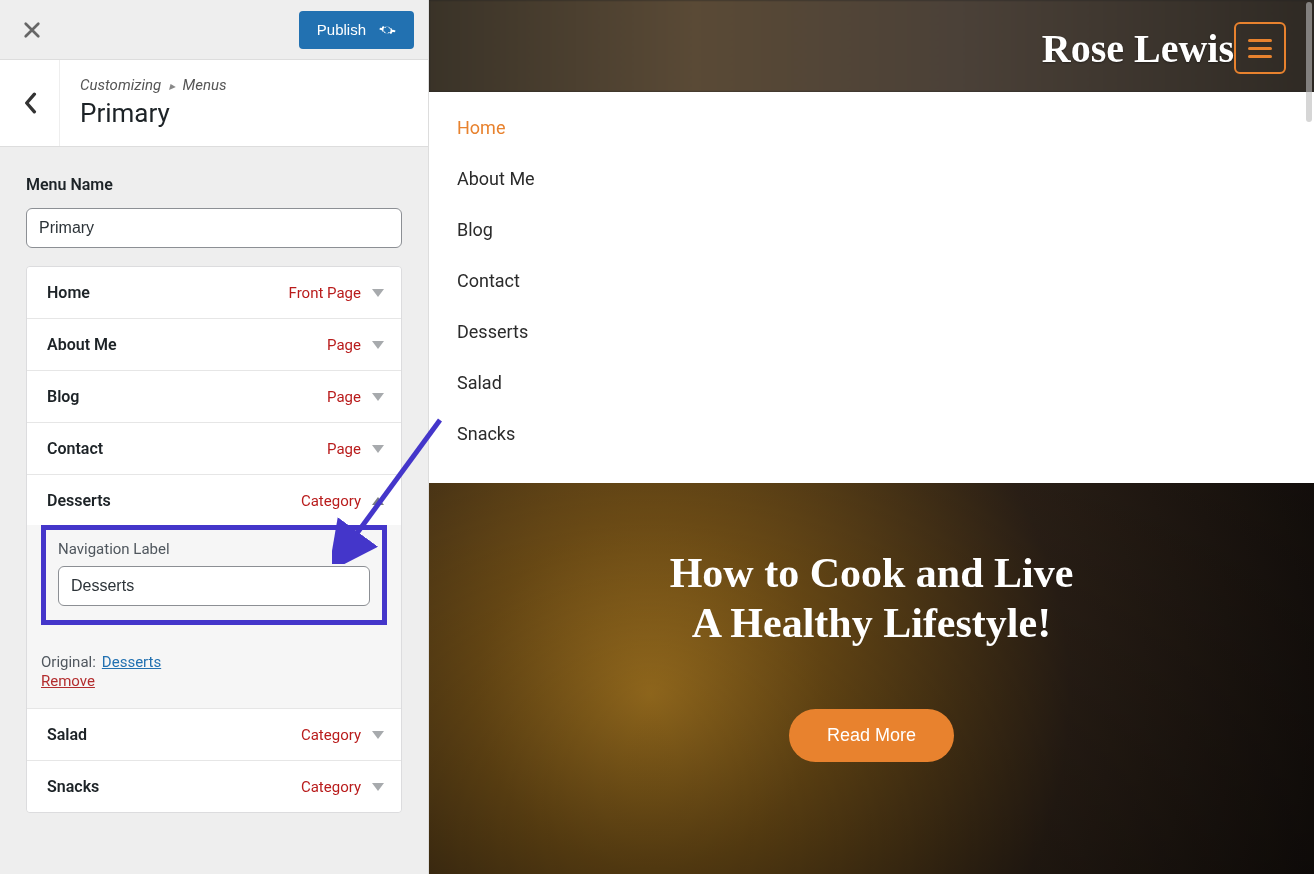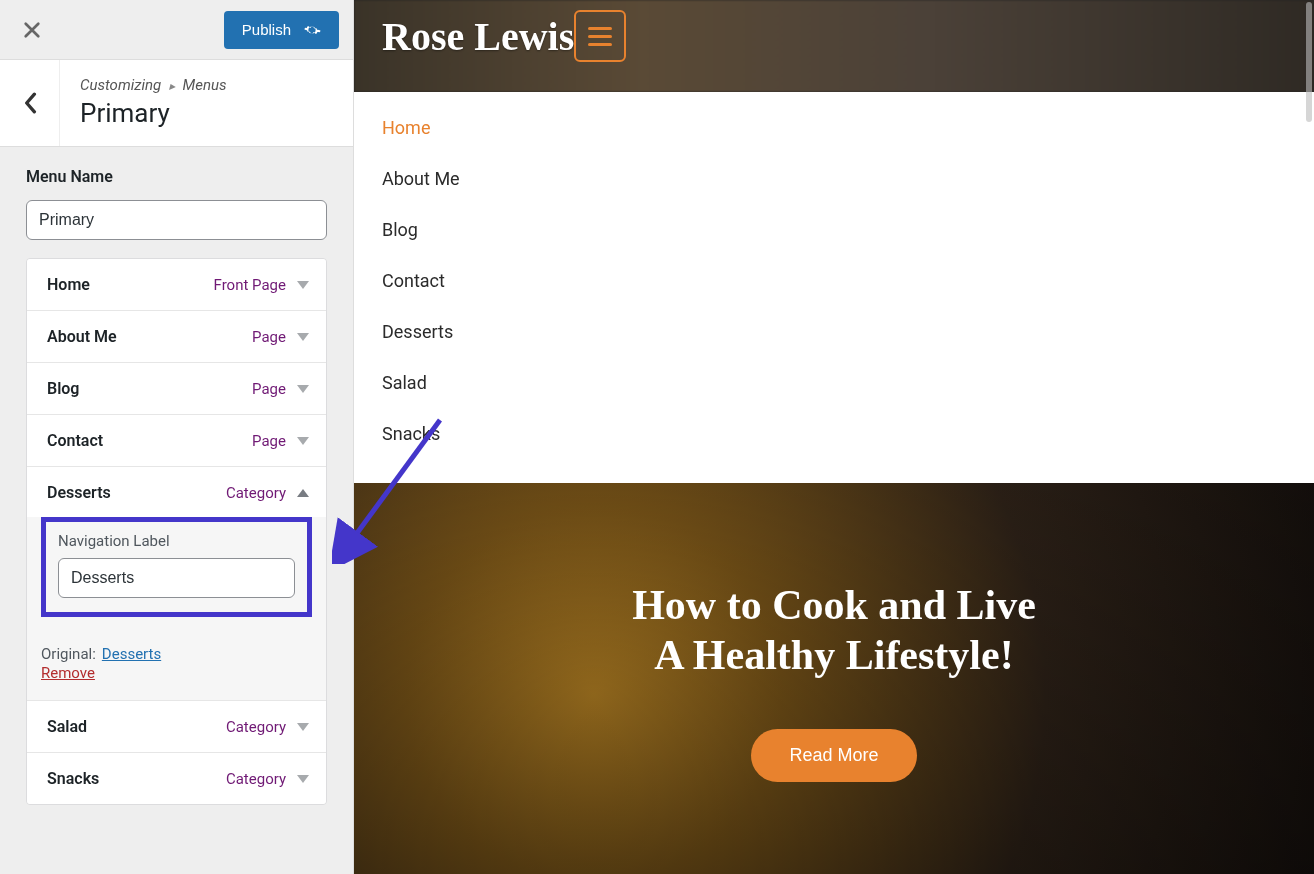--- a/index.html
+++ b/index.html
@@ -1,75 +1,75 @@
 <!DOCTYPE html>
 <html><head>
 <meta charset="utf-8">
 <style>
   * { box-sizing: border-box; margin: 0; padding: 0; }
   body { font-family: -apple-system, BlinkMacSystemFont, "Segoe UI", Roboto, sans-serif; background: #f0f0f1; overflow: hidden; }
   .app { display: flex; width: 1314px; height: 874px; position: relative; }
 
   
-  .sidebar { width: 354px; height: 100%; background: #eeeeee; display: flex; flex-direction: column; border-right: 1px solid #ddd; position: relative; }
+  .sidebar { width: 429px; height: 100%; background: #eeeeee; display: flex; flex-direction: column; border-right: 1px solid #ddd; position: relative; }
   .sidebar-top { height: 60px; display: flex; align-items: center; justify-content: space-between; padding: 0 14px; background: #eeeeee; border-bottom: 1px solid #ddd; }
   .close-btn { width: 36px; height: 36px; display: flex; align-items: center; justify-content: center; cursor: pointer; color: #666; }
   .close-btn svg { width: 18px; height: 18px; }
   .publish-btn { background: #2271b1; color: #fff; border: none; padding: 10px 18px; border-radius: 4px; font-size: 15px; font-weight: 500; cursor: pointer; display: flex; align-items: center; gap: 12px; }
   .publish-btn svg { width: 18px; height: 18px; }
 
   .breadcrumb-row { display: flex; align-items: stretch; background: #fff; border-bottom: 1px solid #ddd; }
   .back-btn { width: 60px; display: flex; align-items: center; justify-content: center; border-right: 1px solid #eee; cursor: pointer; color: #333; }
   .back-btn svg { width: 14px; height: 22px; }
   .breadcrumb-text { flex: 1; padding: 16px 20px 18px; }
   .crumb { font-size: 15px; color: #555; font-style: italic; }
   .crumb-sep { margin: 0 4px; color: #888; font-size: 12px; }
   .crumb-title { font-size: 26px; color: #1d2327; margin-top: 4px; font-weight: 400; }
 
-  .panel-scroll { flex: 1; overflow-y: auto; padding: 20px 26px; }
+  .panel-scroll { flex: 1; overflow-y: auto; padding: 28px 26px; }
   .section-label { font-size: 16px; font-weight: 600; color: #1d2327; margin-bottom: 14px; }
   .text-input { width: 100%; padding: 10px 12px; border: 1px solid #8c8f94; border-radius: 6px; font-size: 16px; color: #2c3338; background: #fff; }
 
   .menu-items { margin-top: 18px; border: 1px solid #dcdcde; border-radius: 4px; overflow: hidden; }
   .menu-item { background: #fff; border-bottom: 1px solid #e6e6e6; padding: 16px 16px 16px 20px; display: flex; align-items: center; cursor: pointer; }
   .menu-item:last-child { border-bottom: none; }
   .menu-item-label { font-size: 16px; font-weight: 600; color: #1d2327; flex: 1; }
-  .menu-item-type { font-size: 15px; color: #701a75; margin-right: 10px; }
+  .menu-item-type { font-size: 15px; color: #b91c1c; margin-right: 10px; }
   .menu-item-toggle { color: #a7aaad; }
   .menu-item-toggle svg { width: 14px; height: 14px; display: block; }
 
   .menu-item.expanded { background: #fff; }
   .menu-item.expanded .menu-item-toggle { color: #787c82; }
   .expanded-body { background: #f6f6f6; border-bottom: 1px solid #e6e6e6; padding: 0 14px 18px 14px; border-left: 1px solid #dcdcde; border-right: 1px solid #dcdcde; margin: 0 -1px; }
   .nav-label-box { border: 5px solid #4436ca; border-radius: 0; padding: 10px 12px 14px 12px; margin-top: -2px; }
   .nav-label-title { font-size: 15px; color: #50575e; margin-bottom: 8px; }
   .orig-row { margin-top: 28px; font-size: 15px; color: #50575e; }
   .orig-link { color: #2271b1; text-decoration: underline; cursor: pointer; margin-left: 6px; }
   .remove-link { display: inline-block; margin-top: 0; color: #b32d2e; text-decoration: underline; cursor: pointer; font-size: 15px; }
 
   
   .preview { flex: 1; position: relative; overflow: hidden; background: #222; }
   .hero-bg1 { position: absolute; left: 0; right: 0; top: 0; height: 92px; background: linear-gradient(90deg, #3a3328 0%, #5a4a36 30%, #4b4138 60%, #2f2a24 100%); filter: blur(1px); }
   .hero-bg2 { position: absolute; left: 0; right: 0; top: 474px; bottom: 0; background: radial-gradient(circle at 25% 55%, #b98424 0%, #7a5518 25%, #2e2218 60%, #140f0c 100%); }
   .hero-bg2::after { content:""; position:absolute; inset:0; background: linear-gradient(0deg, rgba(0,0,0,.35), rgba(0,0,0,.1)); }
 
-  .site-header { position: absolute; top: 0; left: 0; right: 0; height: 72px; display: flex; align-items: center; justify-content: flex-start; padding: 0 28px; }
+  .site-header { position: absolute; top: 12px; left: 0; right: 0; height: 72px; display: flex; align-items: center; justify-content: flex-end; padding: 0 28px; }
   .brand { font-family: "Brush Script MT", "Segoe Script", cursive; font-size: 40px; color: #fff; font-weight: 700; text-shadow: 0 1px 2px rgba(0,0,0,.4); }
   .hamburger { width: 52px; height: 52px; border: 2px solid #e8822e; border-radius: 6px; display:flex; align-items:center; justify-content:center; cursor:pointer; }
   .hamburger div { width: 24px; height: 3px; background: #e8822e; border-radius: 2px; position: relative; }
   .hamburger div::before, .hamburger div::after { content:""; position:absolute; left:0; right:0; height:3px; background:#e8822e; border-radius:2px; }
   .hamburger div::before { top:-8px; } .hamburger div::after { top:8px; }
 
   .nav-drop { position: absolute; top: 92px; left: 0; right: 0; background: #fff; padding: 10px 28px 24px; }
   .nav-drop a { display: block; padding: 15px 0; font-size: 18px; color: #2b2b2b; text-decoration: none; }
   .nav-drop a.active { color: #e8822e; }
 
-  .hero-copy { position: absolute; top: 580px; left: 0; right: 0; text-align: center; color: #fff; font-family: Georgia, "Times New Roman", serif; }
+  .hero-copy { position: absolute; top: 548px; left: 0; right: 0; text-align: center; color: #fff; font-family: Georgia, "Times New Roman", serif; }
   .hero-line { font-size: 42px; font-weight: 700; line-height: 1.2; }
-  .read-more { margin-top: 48px; display: inline-block; background: #e8822e; color: #fff; border: none; border-radius: 30px; padding: 16px 38px; font-size: 18px; cursor: pointer; }
+  .read-more { margin-top: 60px; display: inline-block; background: #e8822e; color: #fff; border: none; border-radius: 30px; padding: 16px 38px; font-size: 18px; cursor: pointer; }
 
   
   .arrow-svg { position: absolute; left: 332px; top: 414px; width: 120px; height: 150px; pointer-events: none; z-index: 50; }
 
   .preview-scroll { position:absolute; right:2px; top:2px; width:6px; height:120px; background:#bbb; border-radius:3px; opacity:.6; }
 </style>
 </head>
 <body>
 
 <div class="app">

